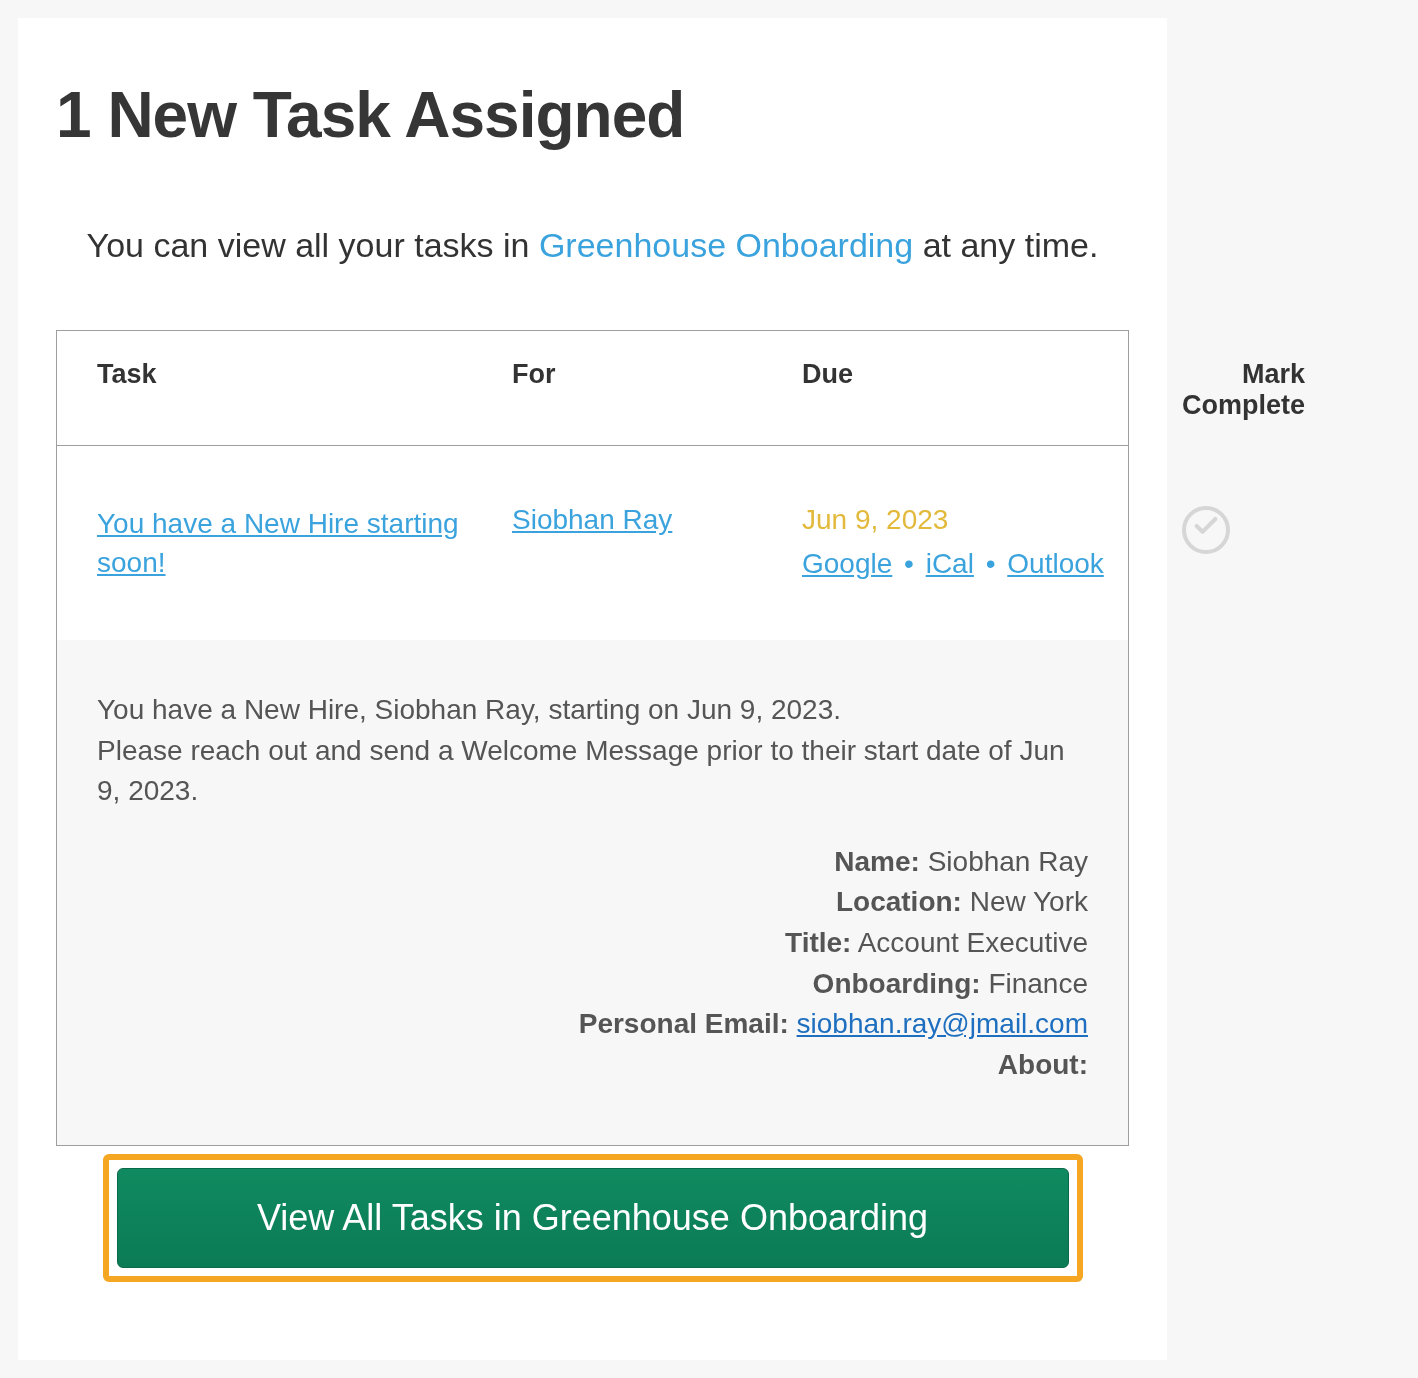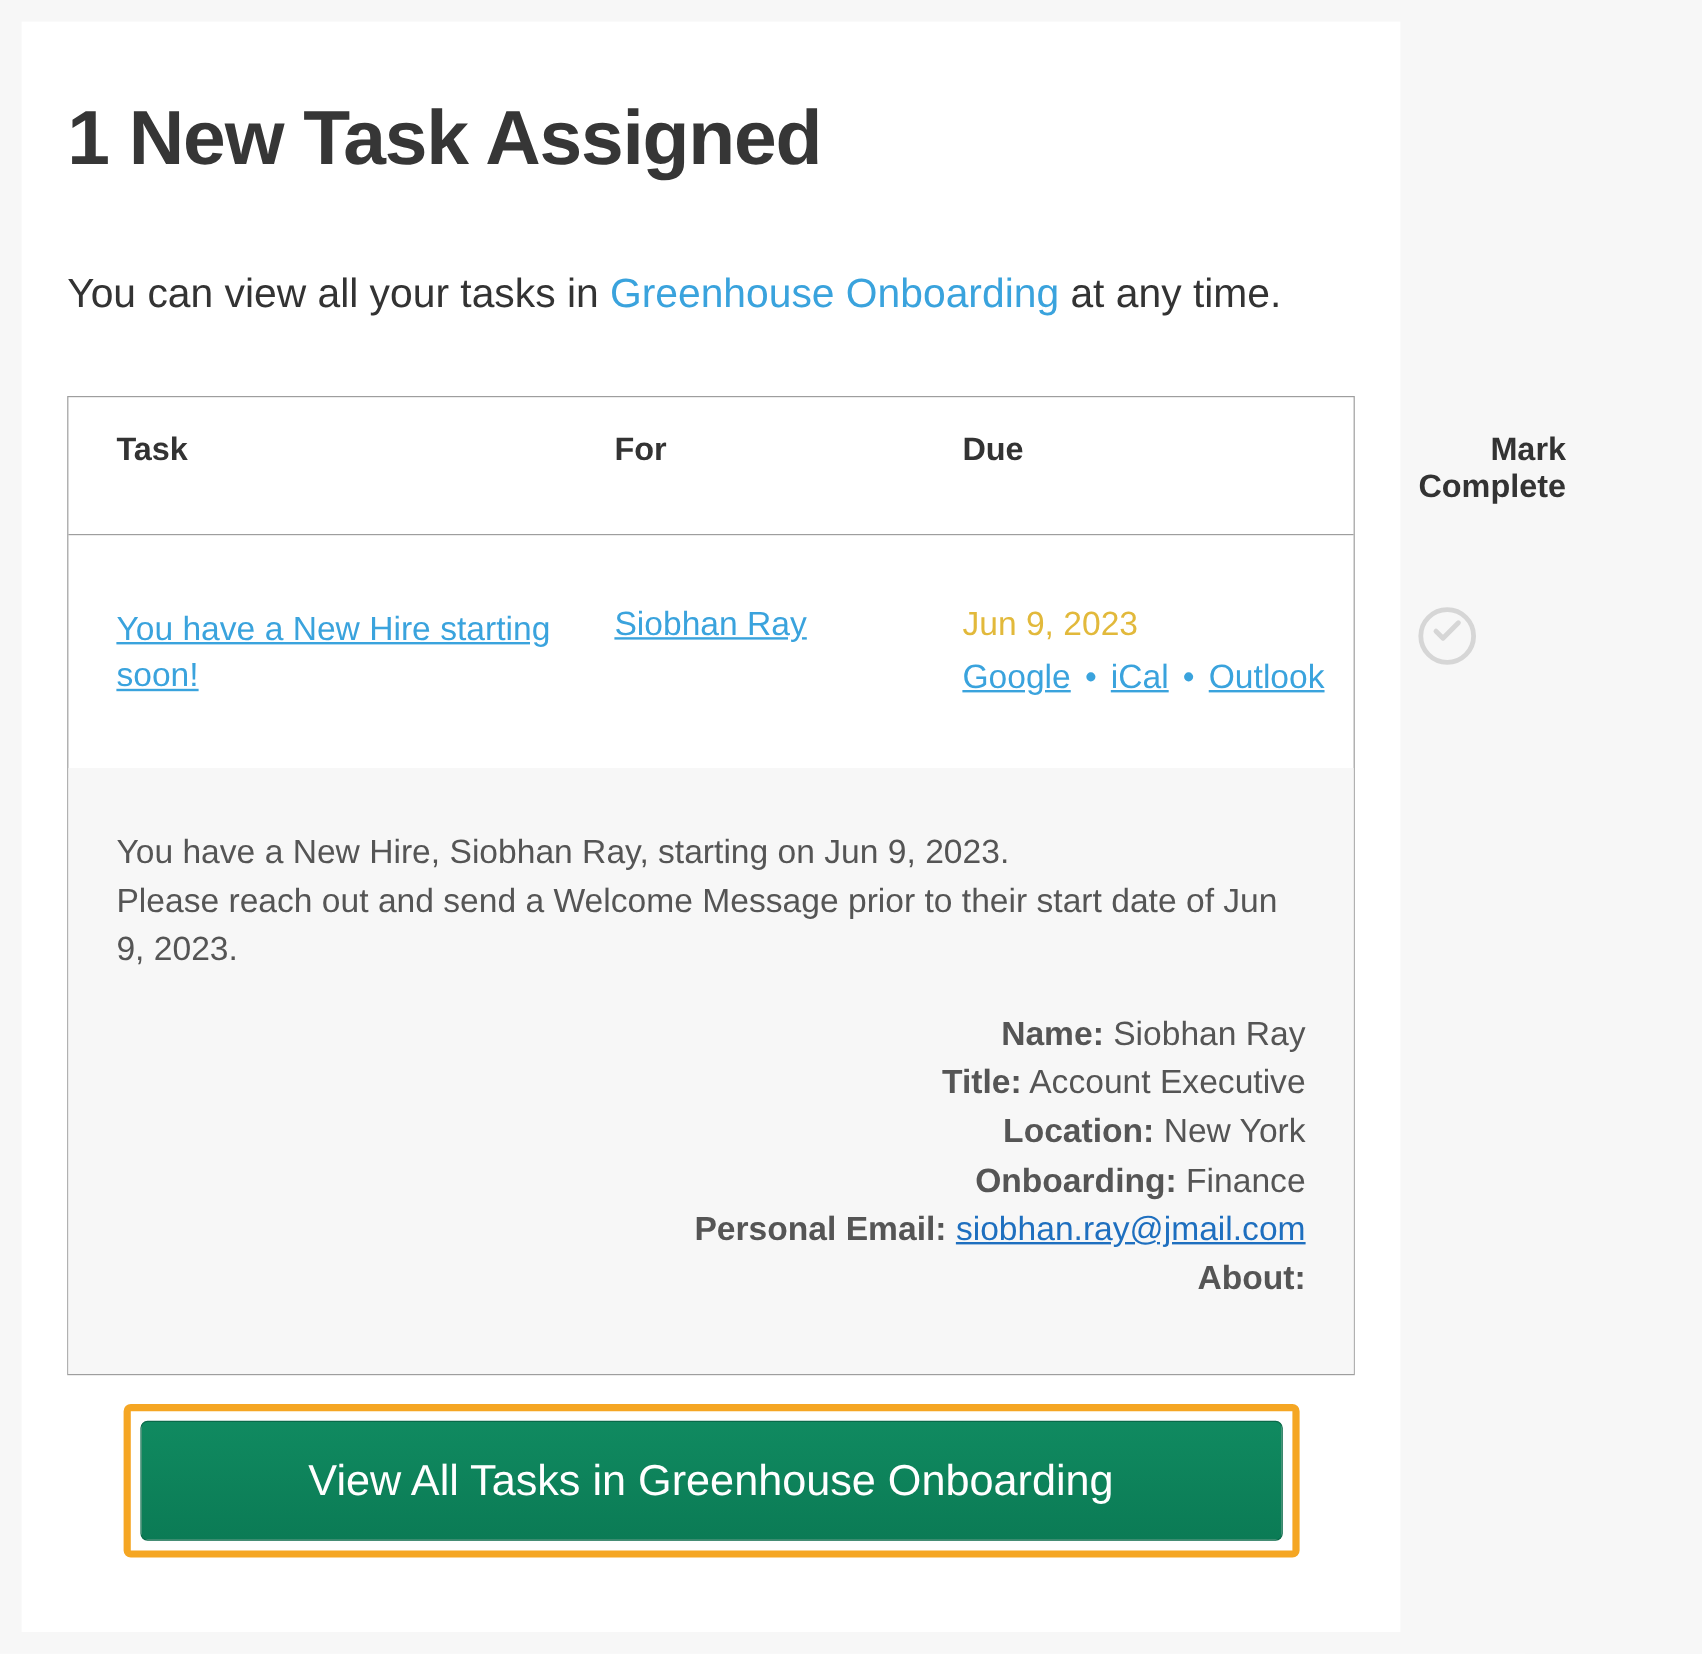--- a/index.html
+++ b/index.html
@@ -27,20 +27,21 @@
     font-weight: 800;
     color: #363636;
     margin: 20px 0 70px 0;
     letter-spacing: -1px;
   }
   .intro {
     font-size: 34px;
     color: #333;
     margin-bottom: 60px;
     line-height: 1.4;
+    text-align: center;
   }
   .intro .link {
     color: #3aa3dd;
     text-decoration: none;
   }
   .task-table {
     border: 1px solid #9e9e9e;
     width: 100%;
   }
   .thead {
@@ -126,21 +127,21 @@
     text-align: right;
   }
   .detail-panel .field .label {
     font-weight: 700;
   }
   .detail-panel .email-link {
     color: #1e6fbf;
     text-decoration: underline;
   }
   .cta-wrap {
-    margin: 24px auto 0 auto;
+    margin: 8px auto 0 auto;
     width: 980px;
     border: 6px solid #f5a623;
     border-radius: 6px;
     padding: 8px;
   }
   .cta-button {
     display: block;
     width: 100%;
     background: #0b7b55;
     background: linear-gradient(#108a60, #0b7b55);
@@ -207,26 +208,26 @@
       <div class="detail-panel">
         <div class="desc">
           <div>You have a New Hire, Siobhan Ray, starting on Jun 9, 2023.</div>
           <div>Please reach out and send a Welcome Message prior to their start date of Jun 9, 2023.</div>
         </div>
         <div class="field">
           <span class="label">Name:</span>
           <span>Siobhan Ray</span>
         </div>
         <div class="field">
+          <span class="label">Location:</span>
+          <span>New York</span>
+        </div>
+        <div class="field">
           <span class="label">Title:</span>
           <span>Account Executive</span>
-        </div>
-        <div class="field">
-          <span class="label">Location:</span>
-          <span>New York</span>
         </div>
         <div class="field">
           <span class="label">Onboarding:</span>
           <span>Finance</span>
         </div>
         <div class="field">
           <span class="label">Personal Email:</span>
           <a href="#" class="email-link">siobhan.ray@jmail.com</a>
         </div>
         <div class="field">

